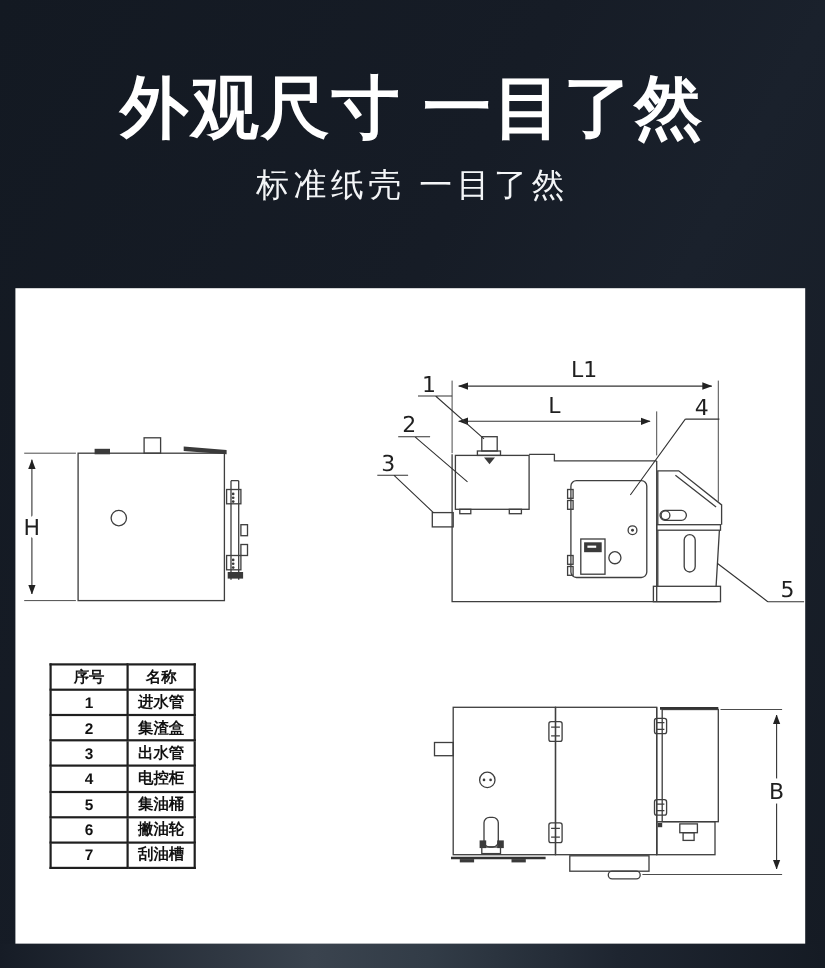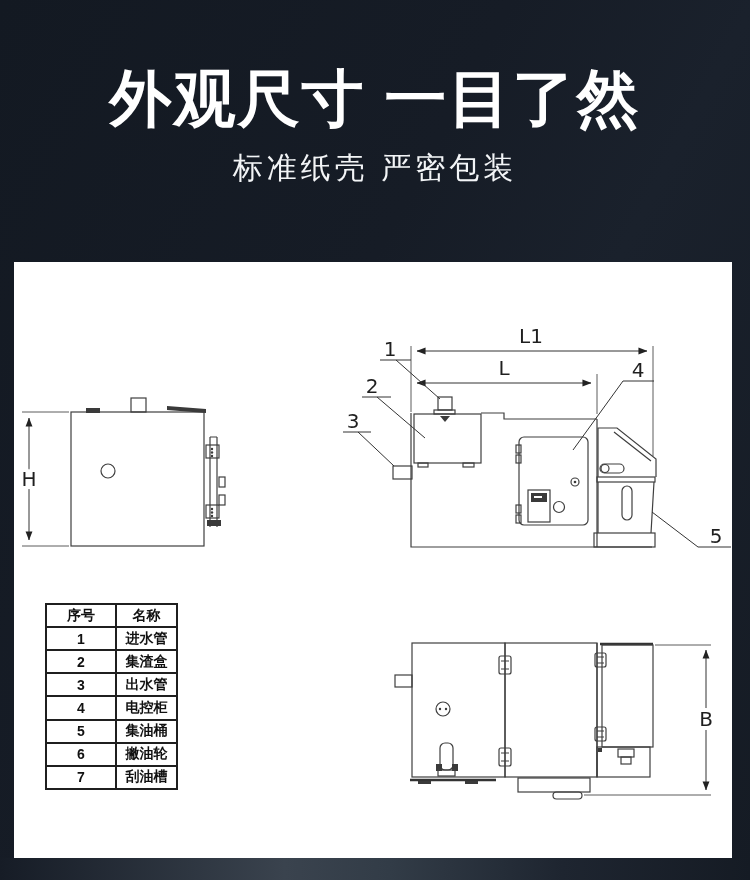--- a/index.html
+++ b/index.html
@@ -45,21 +45,21 @@
     padding:0;height:21px;font-weight:700;overflow:hidden;white-space:nowrap;
   }
 </style>
 </head>
 <body>
 
 <div class="page">
 
   <header>
     <h1 class="title">外观尺寸 一目了然</h1>
-    <p class="subtitle">标准纸壳 严密包装</p>
+    <p class="subtitle">标准纸壳 一目了然</p>
   </header>
 
   <section class="panel">
 
     <svg class="drawings" viewBox="0 0 718 596">
       <defs>
         <marker id="arr" viewBox="0 0 10 10" refX="9.5" refY="5" markerWidth="9" markerHeight="9" orient="auto-start-reverse">
           <path d="M0,1.2 L10,5 L0,8.8 Z" fill="#222"></path>
         </marker>
       </defs>

